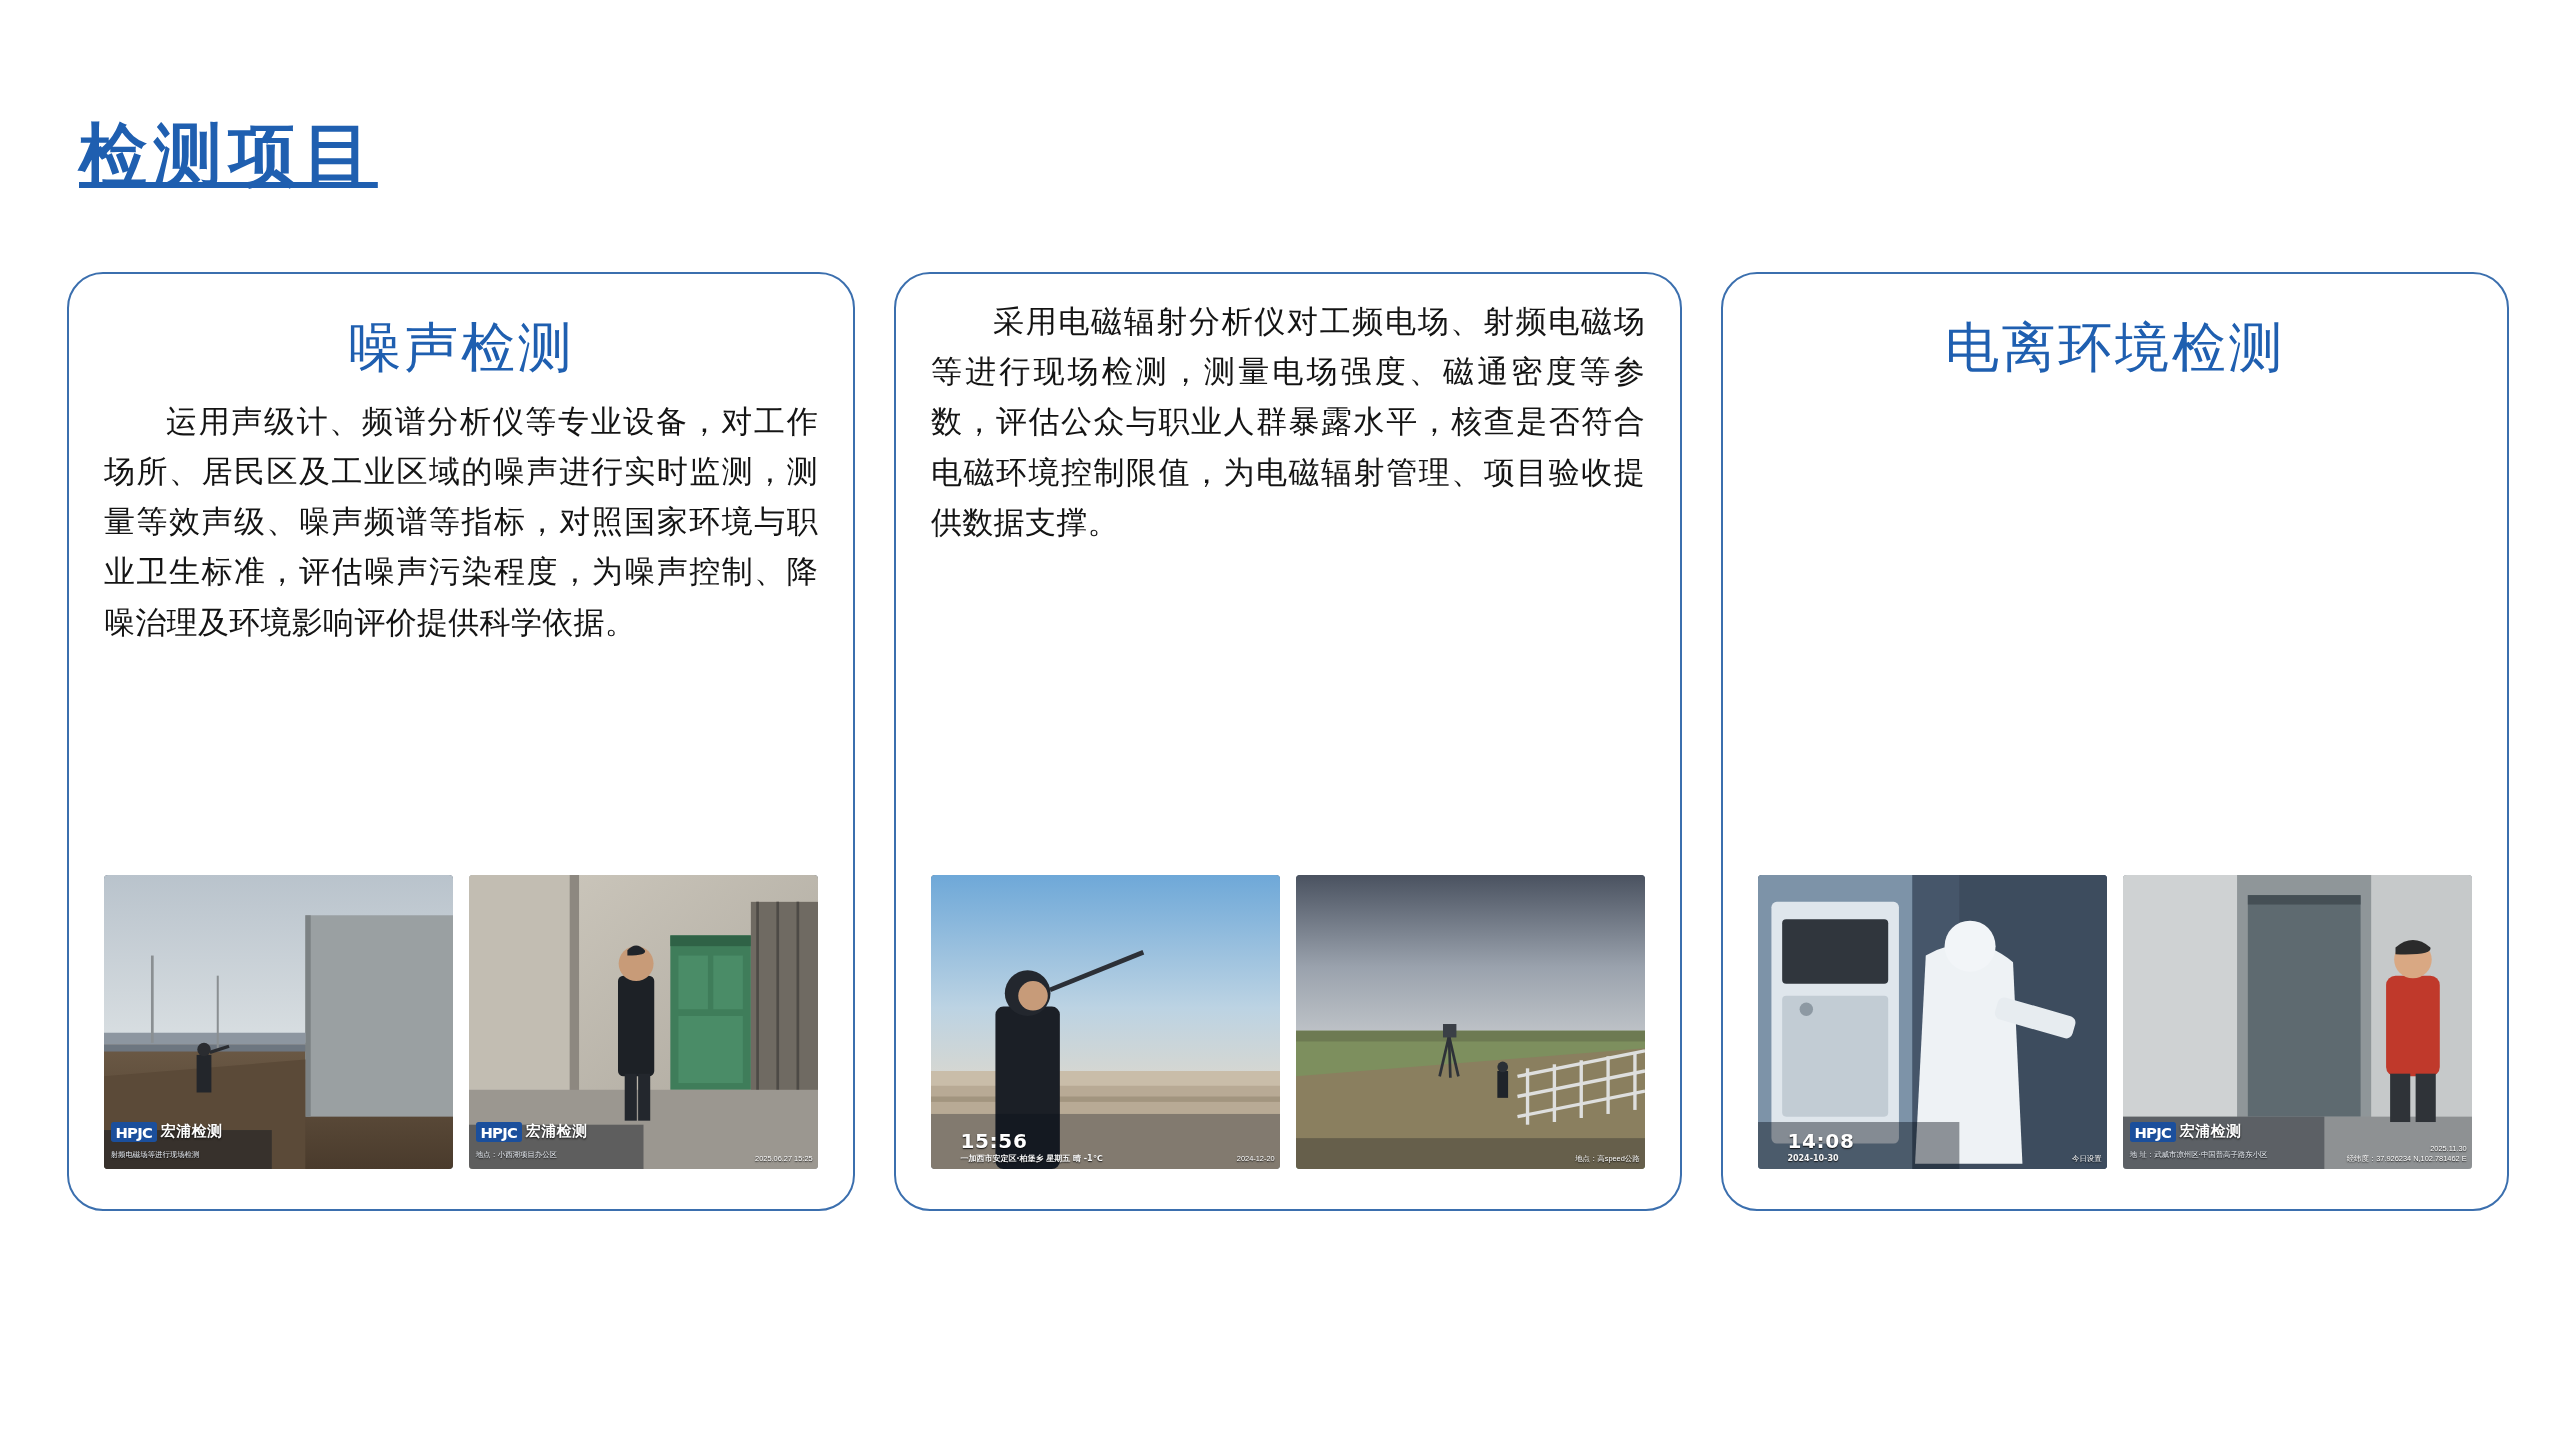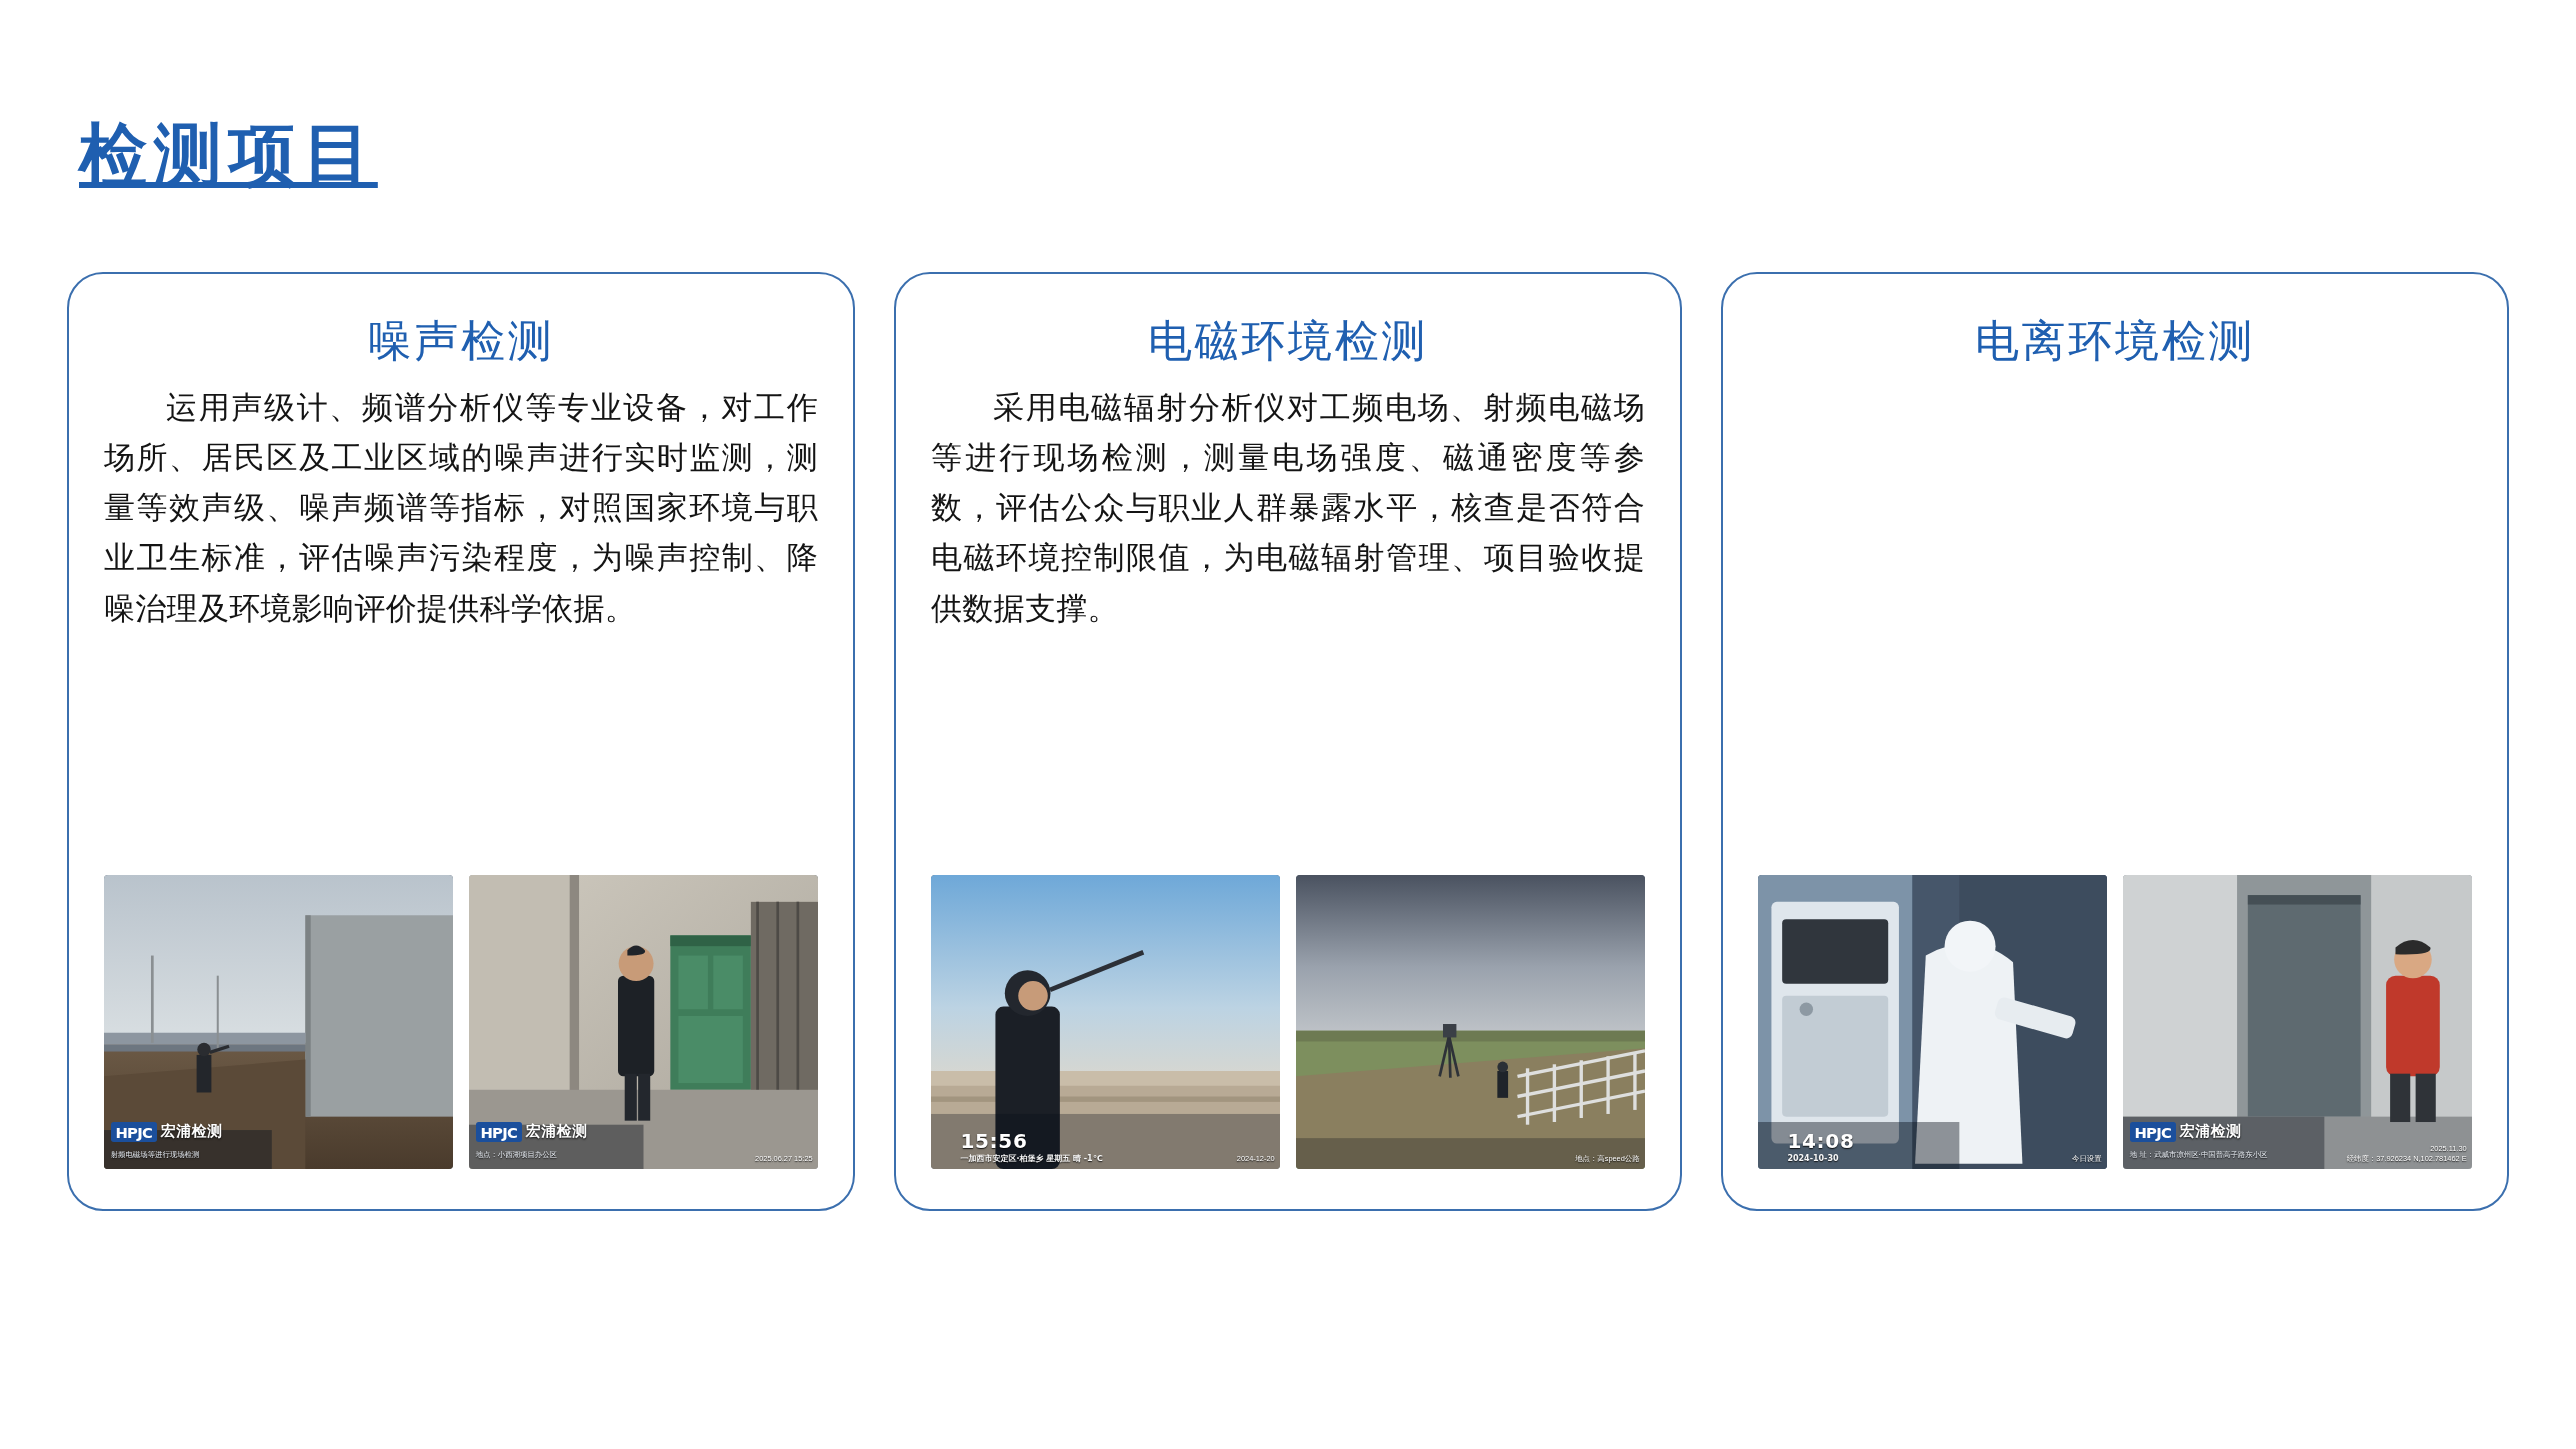--- a/index.html
+++ b/index.html
@@ -47,21 +47,21 @@
     border-radius: 36px;
     background: #ffffff;
     padding: 23px 35px 27px 35px;
     position: relative;
     box-shadow: 0 0 0 0 rgba(0,0,0,0);
   }
 
   .card-title {
     text-align: center;
     color: #1f5fb0;
-    font-size: 44px;
+    font-size: 54px;
     letter-spacing: 2.7px;
     margin-top: 14.8px;
     margin-bottom: 12px;
     font-family: "Liberation Serif", "DejaVu Serif", serif;
     white-space: nowrap;
   }
 
   .card-body {
     font-size: 31px;
     line-height: 1.62;
@@ -243,21 +243,20 @@
           <span class="wm-text">宏浦检测</span>
         </div>
         <div class="wm-sub">地点：小西湖项目办公区</div>
         <div class="stamp-right">2025.06.27 15:25</div>
       </div>
 
     </div>
   </section>
 
   <section class="card">
-    <div class="card-title">电磁环境检测</div>
     <div class="card-body">采用电磁辐射分析仪对工频电场、射频电磁场等进行现场检测，测量电场强度、磁通密度等参数，评估公众与职业人群暴露水平，核查是否符合电磁环境控制限值，为电磁辐射管理、项目验收提供数据支撑。</div>
 
     <div class="photos">
 
       <div class="photo">
         <svg viewBox="0 0 520 438" width="349" height="294" preserveAspectRatio="none">
           <defs>
             <linearGradient id="e1sky" x1="0" y1="0" x2="0" y2="1">
               <stop offset="0%" stop-color="#6ea8d8"></stop>
                 <stop offset="60%" stop-color="#bcd3e3"></stop>

